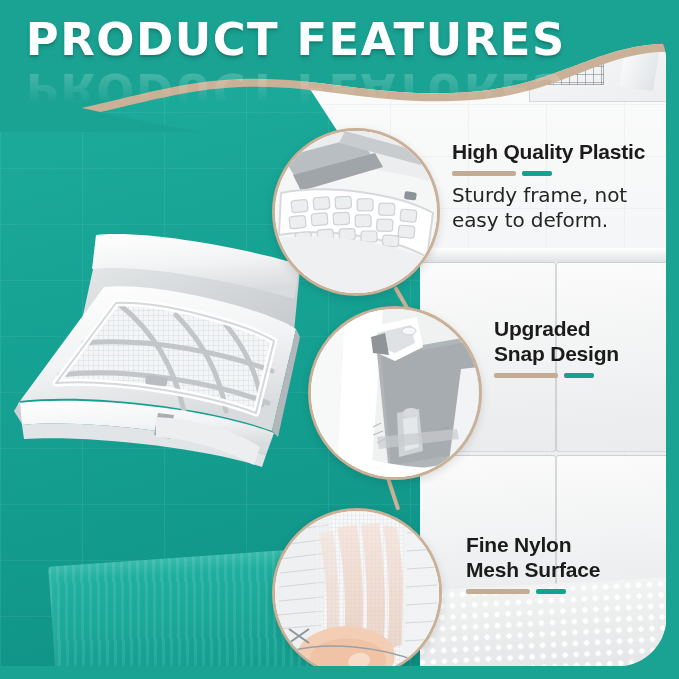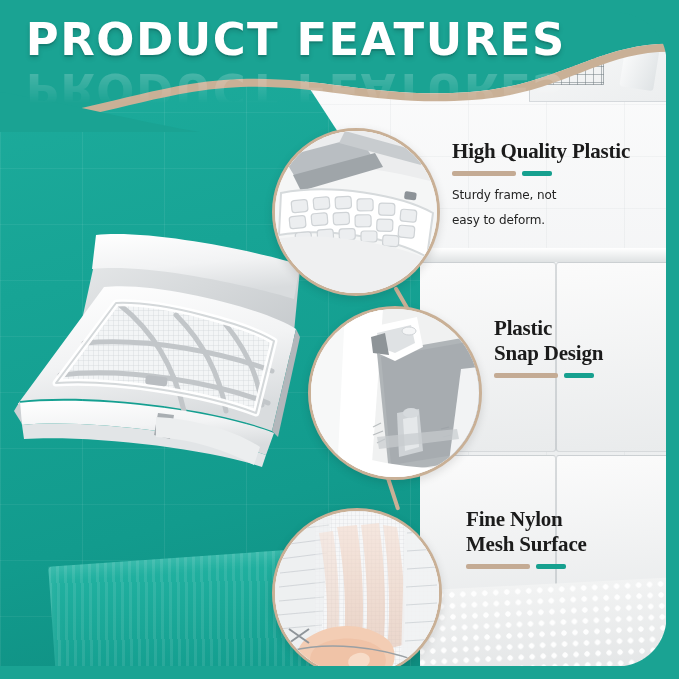--- a/index.html
+++ b/index.html
@@ -190,51 +190,51 @@
     transform-origin:left center;
   }
   #leader-1{left:395px;top:285px;width:34px;transform:rotate(60deg);}
   #leader-2{left:386px;top:470px;width:40px;transform:rotate(72deg);}
 
   
   .feature{
     position:absolute;
   }
   .feature .f-title{
-    font-family:Liberation Serif, serif;
+    font-family:Liberation Sans, sans-serif;
     font-weight:bold;
     font-size:21px;
     line-height:25px;
     color:#1b1b1b;
     letter-spacing:-0.2px;
     white-space:pre-line;
     margin:0;
   }
   .feature .rule{
     margin-top:7px;margin-bottom:7px;
     display:flex;align-items:center;gap:6px;
   }
   .feature .rule .bar-tan{
     width:64px;height:5px;background:#c4ab94;border-radius:2px;display:block;
   }
   .feature .rule .bar-teal{
     width:30px;height:5px;background:#16a08f;border-radius:2px;display:block;
   }
   .feature .f-desc{
     font-family:"DejaVu Sans", sans-serif;
-    font-size:12px;
+    font-size:20px;
     line-height:25px;
     color:#242424;
     white-space:pre-line;
     margin:0;
     letter-spacing:-0.1px;
   }
   #feature-1{left:452px;top:139px;width:220px;}
   #feature-2{left:494px;top:316px;width:175px;}
-  #feature-3{left:466px;top:507px;width:205px;}
+  #feature-3{left:466px;top:532px;width:205px;}
 </style>
 </head>
 <body>
 
 <div id="stage">
 
   <div class="photo-plate">
     <div class="tilegrid"></div>
     <div class="dryer"></div>
     <div class="counter"></div>
@@ -456,21 +456,21 @@
     <p class="f-title">High Quality Plastic</p>
     <div class="rule">
       <span class="bar-tan"></span>
       <span class="bar-teal"></span>
     </div>
     <p class="f-desc">Sturdy frame, not
 easy to deform.</p>
   </div>
 
   <div class="feature" id="feature-2">
-    <p class="f-title">Plastic
+    <p class="f-title">Upgraded
 Snap Design</p>
     <div class="rule">
       <span class="bar-tan"></span>
       <span class="bar-teal"></span>
     </div>
   </div>
 
   <div class="feature" id="feature-3">
     <p class="f-title">Fine Nylon
 Mesh Surface</p>

